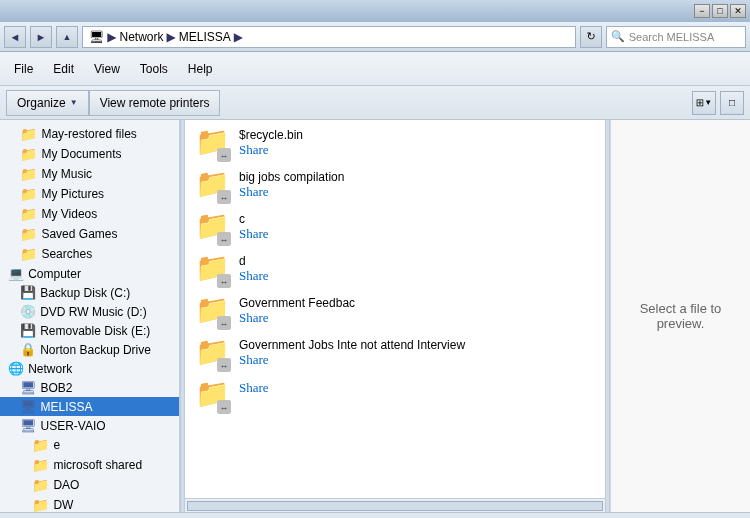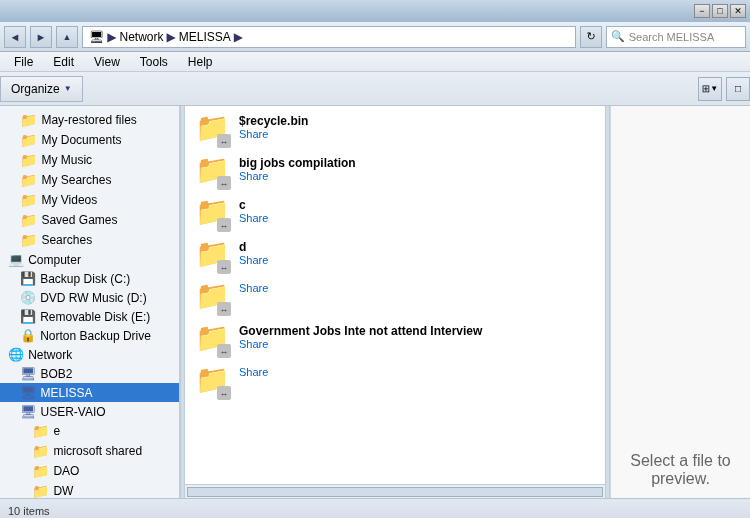--- a/index.html
+++ b/index.html
@@ -94,40 +94,40 @@
       background: white;
       padding: 0 4px;
       gap: 4px;
       font-size: 11px;
       color: #888;
     }
 
     
     .menu-bar {
       background: linear-gradient(to bottom, #f0f4f8, #e4eaf0);
-      height: 20px;
+      height: 34px;
       display: flex;
       align-items: center;
       padding: 0 6px;
       border-bottom: 1px solid #c0ccd8;
       gap: 4px;
     }
     .menu-item {
       padding: 2px 8px;
       cursor: pointer;
       font-size: 12px;
     }
 
     
     .toolbar {
       background: linear-gradient(to bottom, #e8eef4, #dce4ec);
       height: 34px;
       display: flex;
       align-items: center;
-      padding: 0 0;
+      padding: 0 6px;
       border-bottom: 1px solid #b8c4d0;
     }
     .toolbar-btn {
       height: 26px;
       padding: 0 10px;
       background: linear-gradient(to bottom, #f0f4f8, #d8e0e8);
       border: 1px solid #a8b8c8;
       display: flex;
       align-items: center;
       gap: 4px;
@@ -238,37 +238,38 @@
       align-items: center;
       justify-content: center;
       font-size: 9px;
       color: #336;
     }
     .file-details {
       flex: 1;
     }
     .file-name {
       font-size: 12px;
-      font-weight: bold;
+      font-weight: normal;
     }
     .file-share-label {
-      font-size: 11px;
+      font-size: 13px;
       color: #0066cc;
+      font-family: Liberation Serif, serif;
     }
 
     
     .preview-pane {
       width: 140px;
       background: #f8f8f8;
       border-left: 1px solid #d0d8e0;
       display: flex;
-      align-items: flex-end;
+      align-items: center;
       justify-content: center;
       color: #666;
-      font-size: 16px;
+      font-size: 13px;
       text-align: center;
       padding: 10px;
     }
 
     
     .status-bar {
       height: 18px;
       background: linear-gradient(to bottom, #e0e8f0, #d4dce8);
       border-top: 1px solid #b8c4d0;
       display: flex;
@@ -346,20 +347,23 @@
   <span class="menu-item">View</span>
   <span class="menu-item">Tools</span>
   <span class="menu-item">Help</span>
 </div>
 
 <div class="toolbar">
   <div class="toolbar-btn">
     <span>Organize</span>
     <span class="toolbar-btn-arrow">▼</span>
   </div>
+  <div class="toolbar-btn">
+    <span>View remote printers</span>
+  </div>
   <div class="toolbar-right">
     <div class="view-btn">
       <span>⊞</span>
       <span style="font-size:8px;">▼</span>
     </div>
     <div class="view-btn">
       <span>□</span>
     </div>
   </div>
 </div>
@@ -375,21 +379,21 @@
     <div class="nav-item nav-indent-1">
       <span class="folder-icon">📁</span>
       <span>My Documents</span>
     </div>
     <div class="nav-item nav-indent-1">
       <span class="folder-icon">📁</span>
       <span>My Music</span>
     </div>
     <div class="nav-item nav-indent-1">
       <span class="folder-icon">📁</span>
-      <span>My Searches</span>
+      <span>My Pictures</span>
     </div>
     <div class="nav-item nav-indent-1">
       <span class="folder-icon">📁</span>
       <span>My Videos</span>
     </div>
     <div class="nav-item nav-indent-1">
       <span class="folder-icon">📁</span>
       <span>Saved Games</span>
     </div>
     <div class="nav-item nav-indent-1">
@@ -500,20 +504,21 @@
           <div class="file-share-label">Share</div>
         </div>
       </div>
 
       <div class="file-item">
         <div class="file-icon-wrapper">
           <span class="file-folder">📁</span>
           <div class="share-badge">↔</div>
         </div>
         <div class="file-details">
+          <div class="file-name">Government Feedbac</div>
           <div class="file-share-label">Share</div>
         </div>
       </div>
 
       <div class="file-item">
         <div class="file-icon-wrapper">
           <span class="file-folder">📁</span>
           <div class="share-badge">↔</div>
         </div>
         <div class="file-details">

